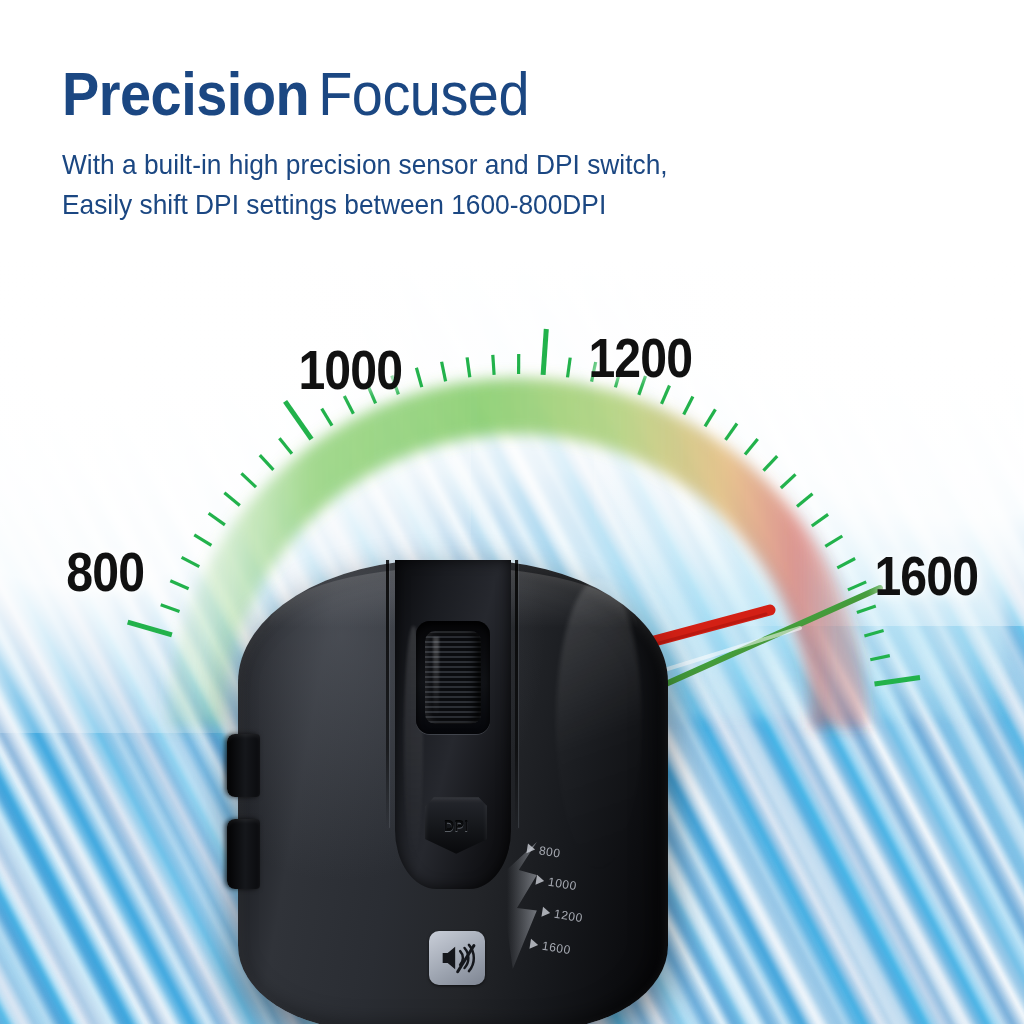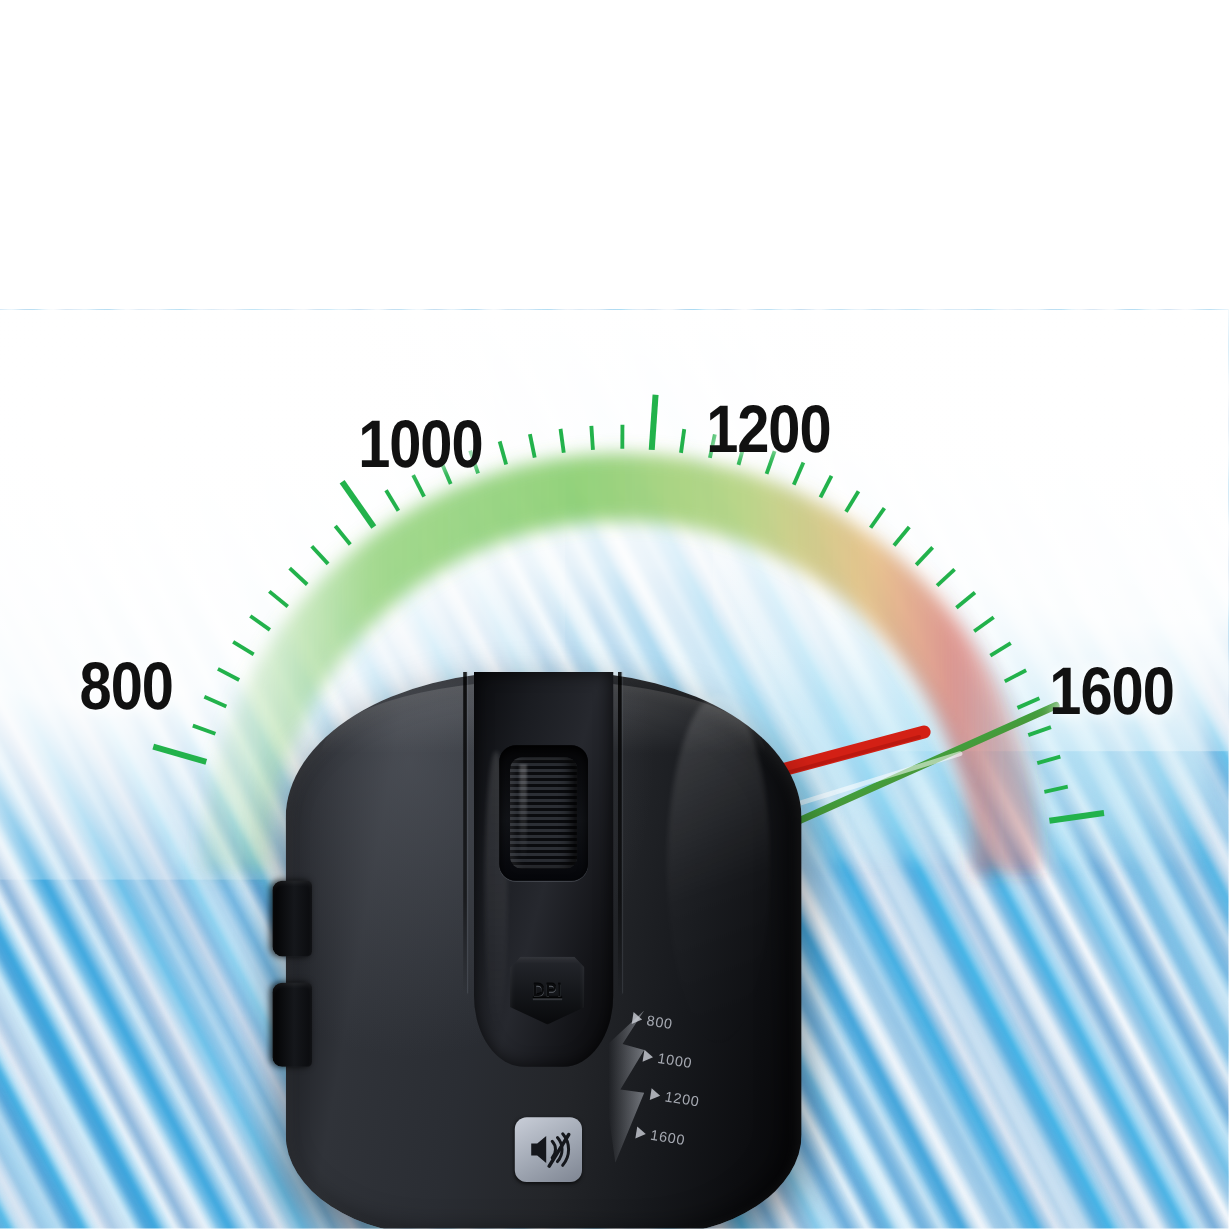--- a/index.html
+++ b/index.html
@@ -278,21 +278,21 @@
   }
 
   
   #dpi-button {
     position:absolute;
     left:43.5%; top:50.5%;
     width:14.5%; height:12%;
     background:linear-gradient(180deg,#25272d 0%,#15171b 52%,#08090b 100%);
     clip-path:polygon(14% 0%, 86% 0%, 100% 16%, 100% 74%, 50% 100%, 0% 74%, 0% 16%);
     box-shadow:inset 0 2px 5px rgba(255,255,255,0.10);
-    display:flex; align-items:center; justify-content:center;text-decoration:underline;
+    display:flex; align-items:center; justify-content:center;
   }
   #dpi-button-label {
     font-size:15px;
     font-weight:700;
     letter-spacing:0.5px;
     color:#0a0b0d;
     text-shadow:0 1px 0 rgba(150,156,166,0.55), 0 -1px 0 rgba(0,0,0,0.8);
     transform:scaleX(0.92);
   }
 
@@ -363,20 +363,29 @@
     position:absolute;
     left:0; right:0; bottom:-2px; height:12%;
     background:linear-gradient(to bottom, rgba(0,0,0,0), rgba(3,3,5,0.0));
   }
 </style>
 </head>
 <body>
 
 <div id="stage">
 
+  <div id="header-block">
+    <div id="headline">
+      <span class="hl-strong">Precision</span><span class="hl-light">Focused</span>
+    </div>
+    <div id="subhead">
+      <span class="sub-line">With a built-in high precision sensor and DPI switch,</span>
+      <span class="sub-line">Easily shift DPI settings between 1600-800DPI</span>
+    </div>
+  </div>
 
   <div id="photo">
     <div class="streaks"></div>
     <div class="streaks s3"></div>
     <div class="streaks s2"></div>
     <div class="cyan-pool"></div>
     <div class="haze-vert"></div>
     <div class="haze-top"></div>
     <div class="haze-left"></div>
     <div class="haze-right"></div>

